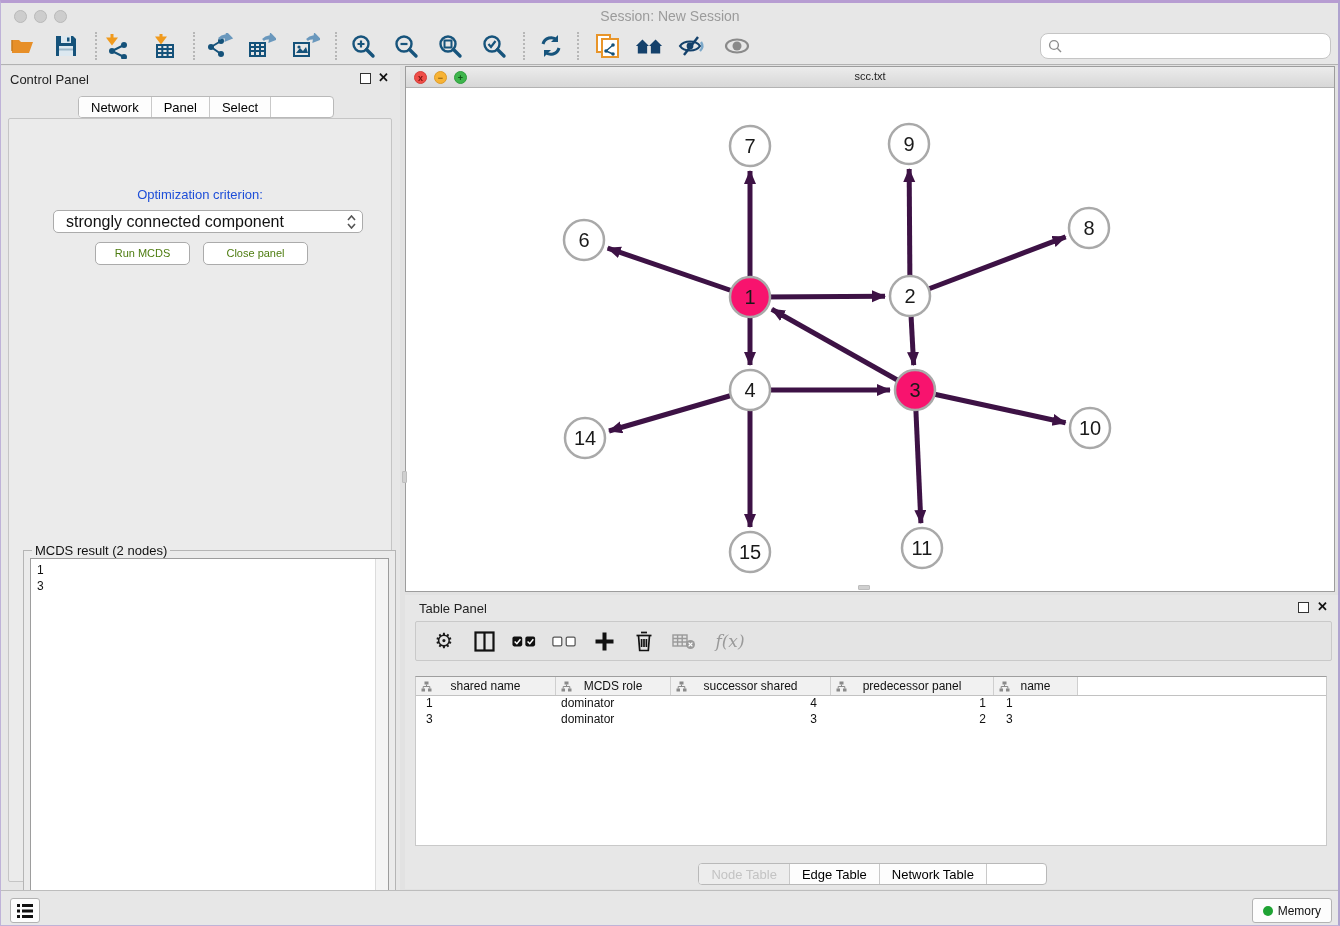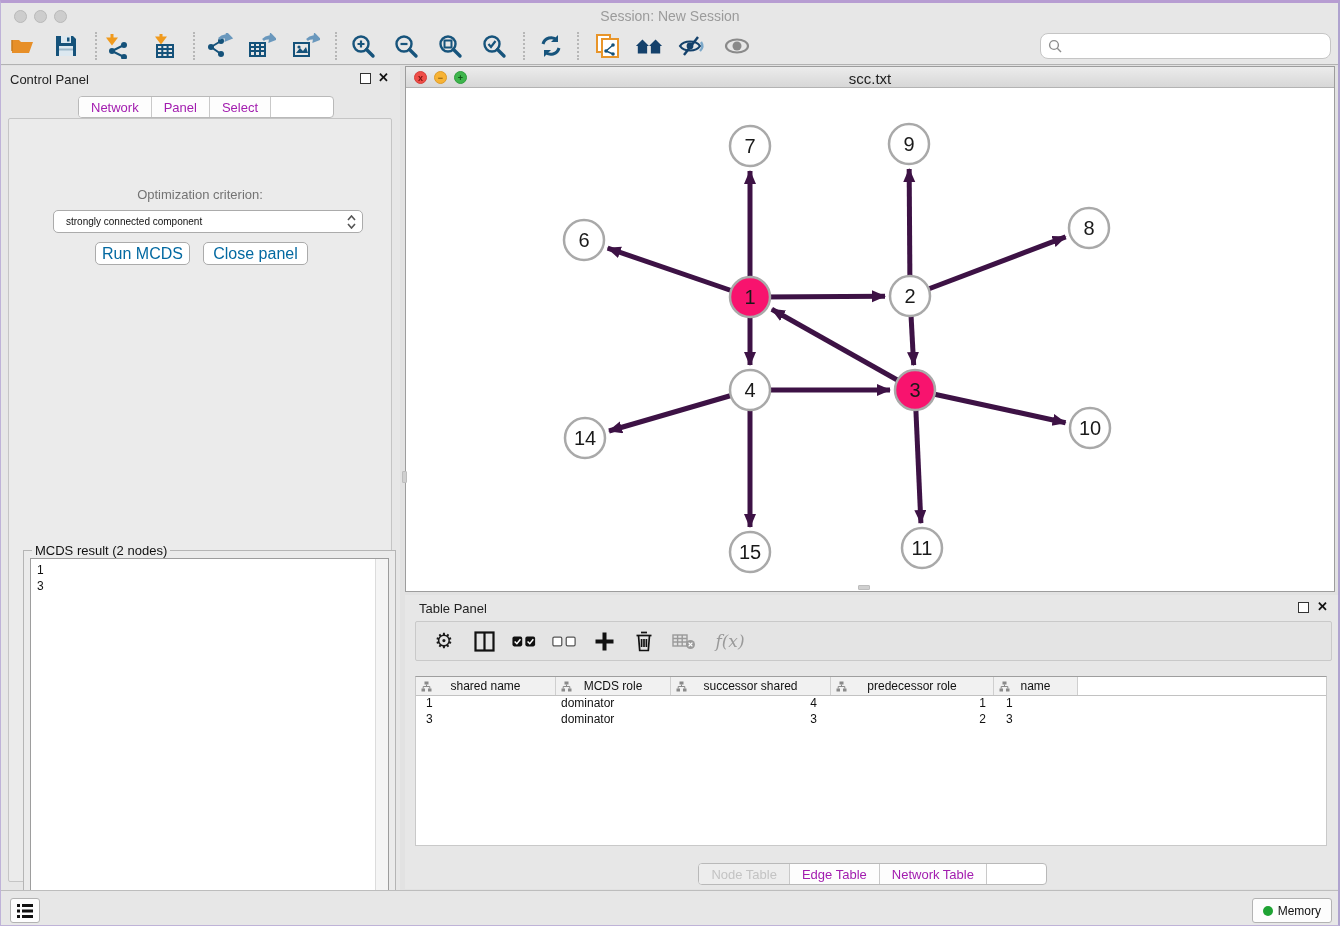--- a/index.html
+++ b/index.html
@@ -17,38 +17,38 @@
   .searchbox { position:absolute; left:1040px; top:5px; width:291px; height:26px; background:#fff; border:1px solid #c5c5c5; border-radius:8px; display:flex; align-items:center; padding-left:7px; }
   .searchbox input { border:none; outline:none; flex:1; font-size:13px; margin-left:5px; background:transparent; font-family:"Liberation Sans",sans-serif; }
 
   
   .cpanel { position:absolute; left:0; top:66px; width:400px; height:824px; background:#e7e7e7; }
   .panel-head { position:relative; height:26px; }
   .panel-title { position:absolute; left:10px; top:6px; font-size:13px; color:#222; }
   .float-btn { position:absolute; top:7px; width:11px; height:11px; border:1.5px solid #333; background:#fff; cursor:pointer; }
   .close-btn { position:absolute; top:5px; font-size:13px; font-weight:bold; color:#111; cursor:pointer; line-height:14px; }
   .tabsrow { position:absolute; left:78px; top:30px; height:22px; display:flex; border:1px solid #b9b9b9; border-radius:4px; overflow:hidden; background:#fff; z-index:2; }
-  .tab { font-size:13px; padding:3px 12px 0 12px; border-right:1px solid #c9c9c9; background:#fdfdfd; color:#a21caf; cursor:pointer; white-space:nowrap; }
+  .tab { font-size:13px; padding:3px 12px 0 12px; border-right:1px solid #c9c9c9; background:#fdfdfd; color:#000000; cursor:pointer; white-space:nowrap; }
   .tab:last-child { border-right:none;margin-top:20px; }
   .tab.disabled { color:#c3c3c3; background:#ededed; }
   .cpanel-content { position:absolute; left:8px; top:52px; width:384px; height:764px; background:#ebebeb; border:1px solid #c5c5c5; border-radius:2px; }
-  .opt-label { position:absolute; top:68px; width:100%; text-align:center; font-size:13px; color:#737373; }
+  .opt-label { position:absolute; top:68px; width:100%; text-align:center; font-size:13px; color:#1d4ed8; }
   .dropdown { position:absolute; left:44px; top:91px; width:310px; height:23px; background:#fff; border:1px solid #ababab; border-radius:5px; display:flex; align-items:center; padding:0 6px 0 12px; cursor:pointer; }
-  .dropdown .dd-label { flex:1; font-size:10px; color:#111; }
-  .btn { position:absolute; top:123px; height:23px; background:#fff; border:1px solid #ababab; border-radius:5px; font-size:16px; color:#0369a1; text-align:center; line-height:21px; cursor:pointer; }
+  .dropdown .dd-label { flex:1; font-size:16px; color:#111; }
+  .btn { position:absolute; top:123px; height:23px; background:#fff; border:1px solid #ababab; border-radius:5px; font-size:11px; color:#4d7c0f; text-align:center; line-height:21px; cursor:pointer; }
   .result-box { position:absolute; left:14px; top:424px; width:373px; height:385px; border:1px solid #b5b5b5; background:#ebebeb; padding:0 6px 6px 6px; }
   .result-box legend { font-size:13px; color:#111; padding:0 3px; margin-left:2px; }
   .result-list { position:relative; width:100%; height:352px; background:#fff; border:1px solid #9d9d9d; overflow:hidden; font-size:12px; color:#111; padding:3px 0 0 6px; }
   .result-item { line-height:16px; }
   .scrolltrack { position:absolute; right:0; top:0; bottom:0; width:13px; background:#f5f5f5; border-left:1px solid #dcdcdc; }
 
   
   .netwin { position:absolute; left:405px; top:66px; width:930px; height:526px; background:#fff; border:1px solid #9d9d9d; }
   .netwin-titlebar { position:relative; height:21px; background:linear-gradient(#ececec,#d7d7d7); border-bottom:1px solid #b3b3b3; }
-  .netwin-title { position:absolute; width:100%; text-align:center; top:3px; font-size:15px; color:#222; }
+  .netwin-title { position:absolute; width:100%; text-align:center; top:3px; font-size:11px; color:#222; }
   .tl { position:absolute; top:4px; width:13px; height:13px; border-radius:50%; font-size:9px; font-weight:bold; text-align:center; line-height:12px; cursor:pointer; }
   .tl-red { left:8px; background:#ef4e48; border:1px solid #d43f3b; color:#7c1210; }
   .tl-yellow { left:28px; background:#f7b335; border:1px solid #dd9b2a; color:#8a5d0d; }
   .tl-green { left:48px; background:#3eb54c; border:1px solid #2f9e3e; color:#0f5a18; }
   .canvas { position:relative; width:928px; height:502px; background:#fff; overflow:hidden; }
   .resize-dot { position:absolute; background:#cfcfcf; border:1px solid #bdbdbd; border-radius:1px; }
 
   
   .tpanel { position:absolute; left:405px; top:595px; width:935px; height:294px; background:#e7e7e7; }
   .tp-toolbar { position:absolute; left:10px; top:26px; width:917px; height:40px; background:#e4e4e4; border:1px solid #c9c9c9; border-radius:2px; display:flex; align-items:center; gap:16px; padding-left:16px; }
@@ -419,21 +419,21 @@
             <rect x="3.5" y="0.5" width="4" height="3" fill="#8a8a8a"></rect>
             <rect x="0.5" y="7.5" width="3.5" height="3" fill="#8a8a8a"></rect>
             <rect x="7" y="7.5" width="3.5" height="3" fill="#8a8a8a"></rect>
             <path d="M5.5 3.5v2M2.2 7.5v-2h6.6v2" stroke="#8a8a8a" fill="none"></path>
           </svg><span>successor shared</span></div>
         <div class="th" style="width: 163px;"><svg class="colicon" width="11" height="11" viewBox="0 0 11 11">
             <rect x="3.5" y="0.5" width="4" height="3" fill="#8a8a8a"></rect>
             <rect x="0.5" y="7.5" width="3.5" height="3" fill="#8a8a8a"></rect>
             <rect x="7" y="7.5" width="3.5" height="3" fill="#8a8a8a"></rect>
             <path d="M5.5 3.5v2M2.2 7.5v-2h6.6v2" stroke="#8a8a8a" fill="none"></path>
-          </svg><span>predecessor role</span></div>
+          </svg><span>predecessor panel</span></div>
         <div class="th" style="width: 84px;"><svg class="colicon" width="11" height="11" viewBox="0 0 11 11">
             <rect x="3.5" y="0.5" width="4" height="3" fill="#8a8a8a"></rect>
             <rect x="0.5" y="7.5" width="3.5" height="3" fill="#8a8a8a"></rect>
             <rect x="7" y="7.5" width="3.5" height="3" fill="#8a8a8a"></rect>
             <path d="M5.5 3.5v2M2.2 7.5v-2h6.6v2" stroke="#8a8a8a" fill="none"></path>
           </svg><span>name</span></div>
         <div class="th" style="flex: 1 1 0%; background: rgb(255, 255, 255); border-right: none;"></div>
       </div>
     <div id="table-body">
         <div class="trow">

